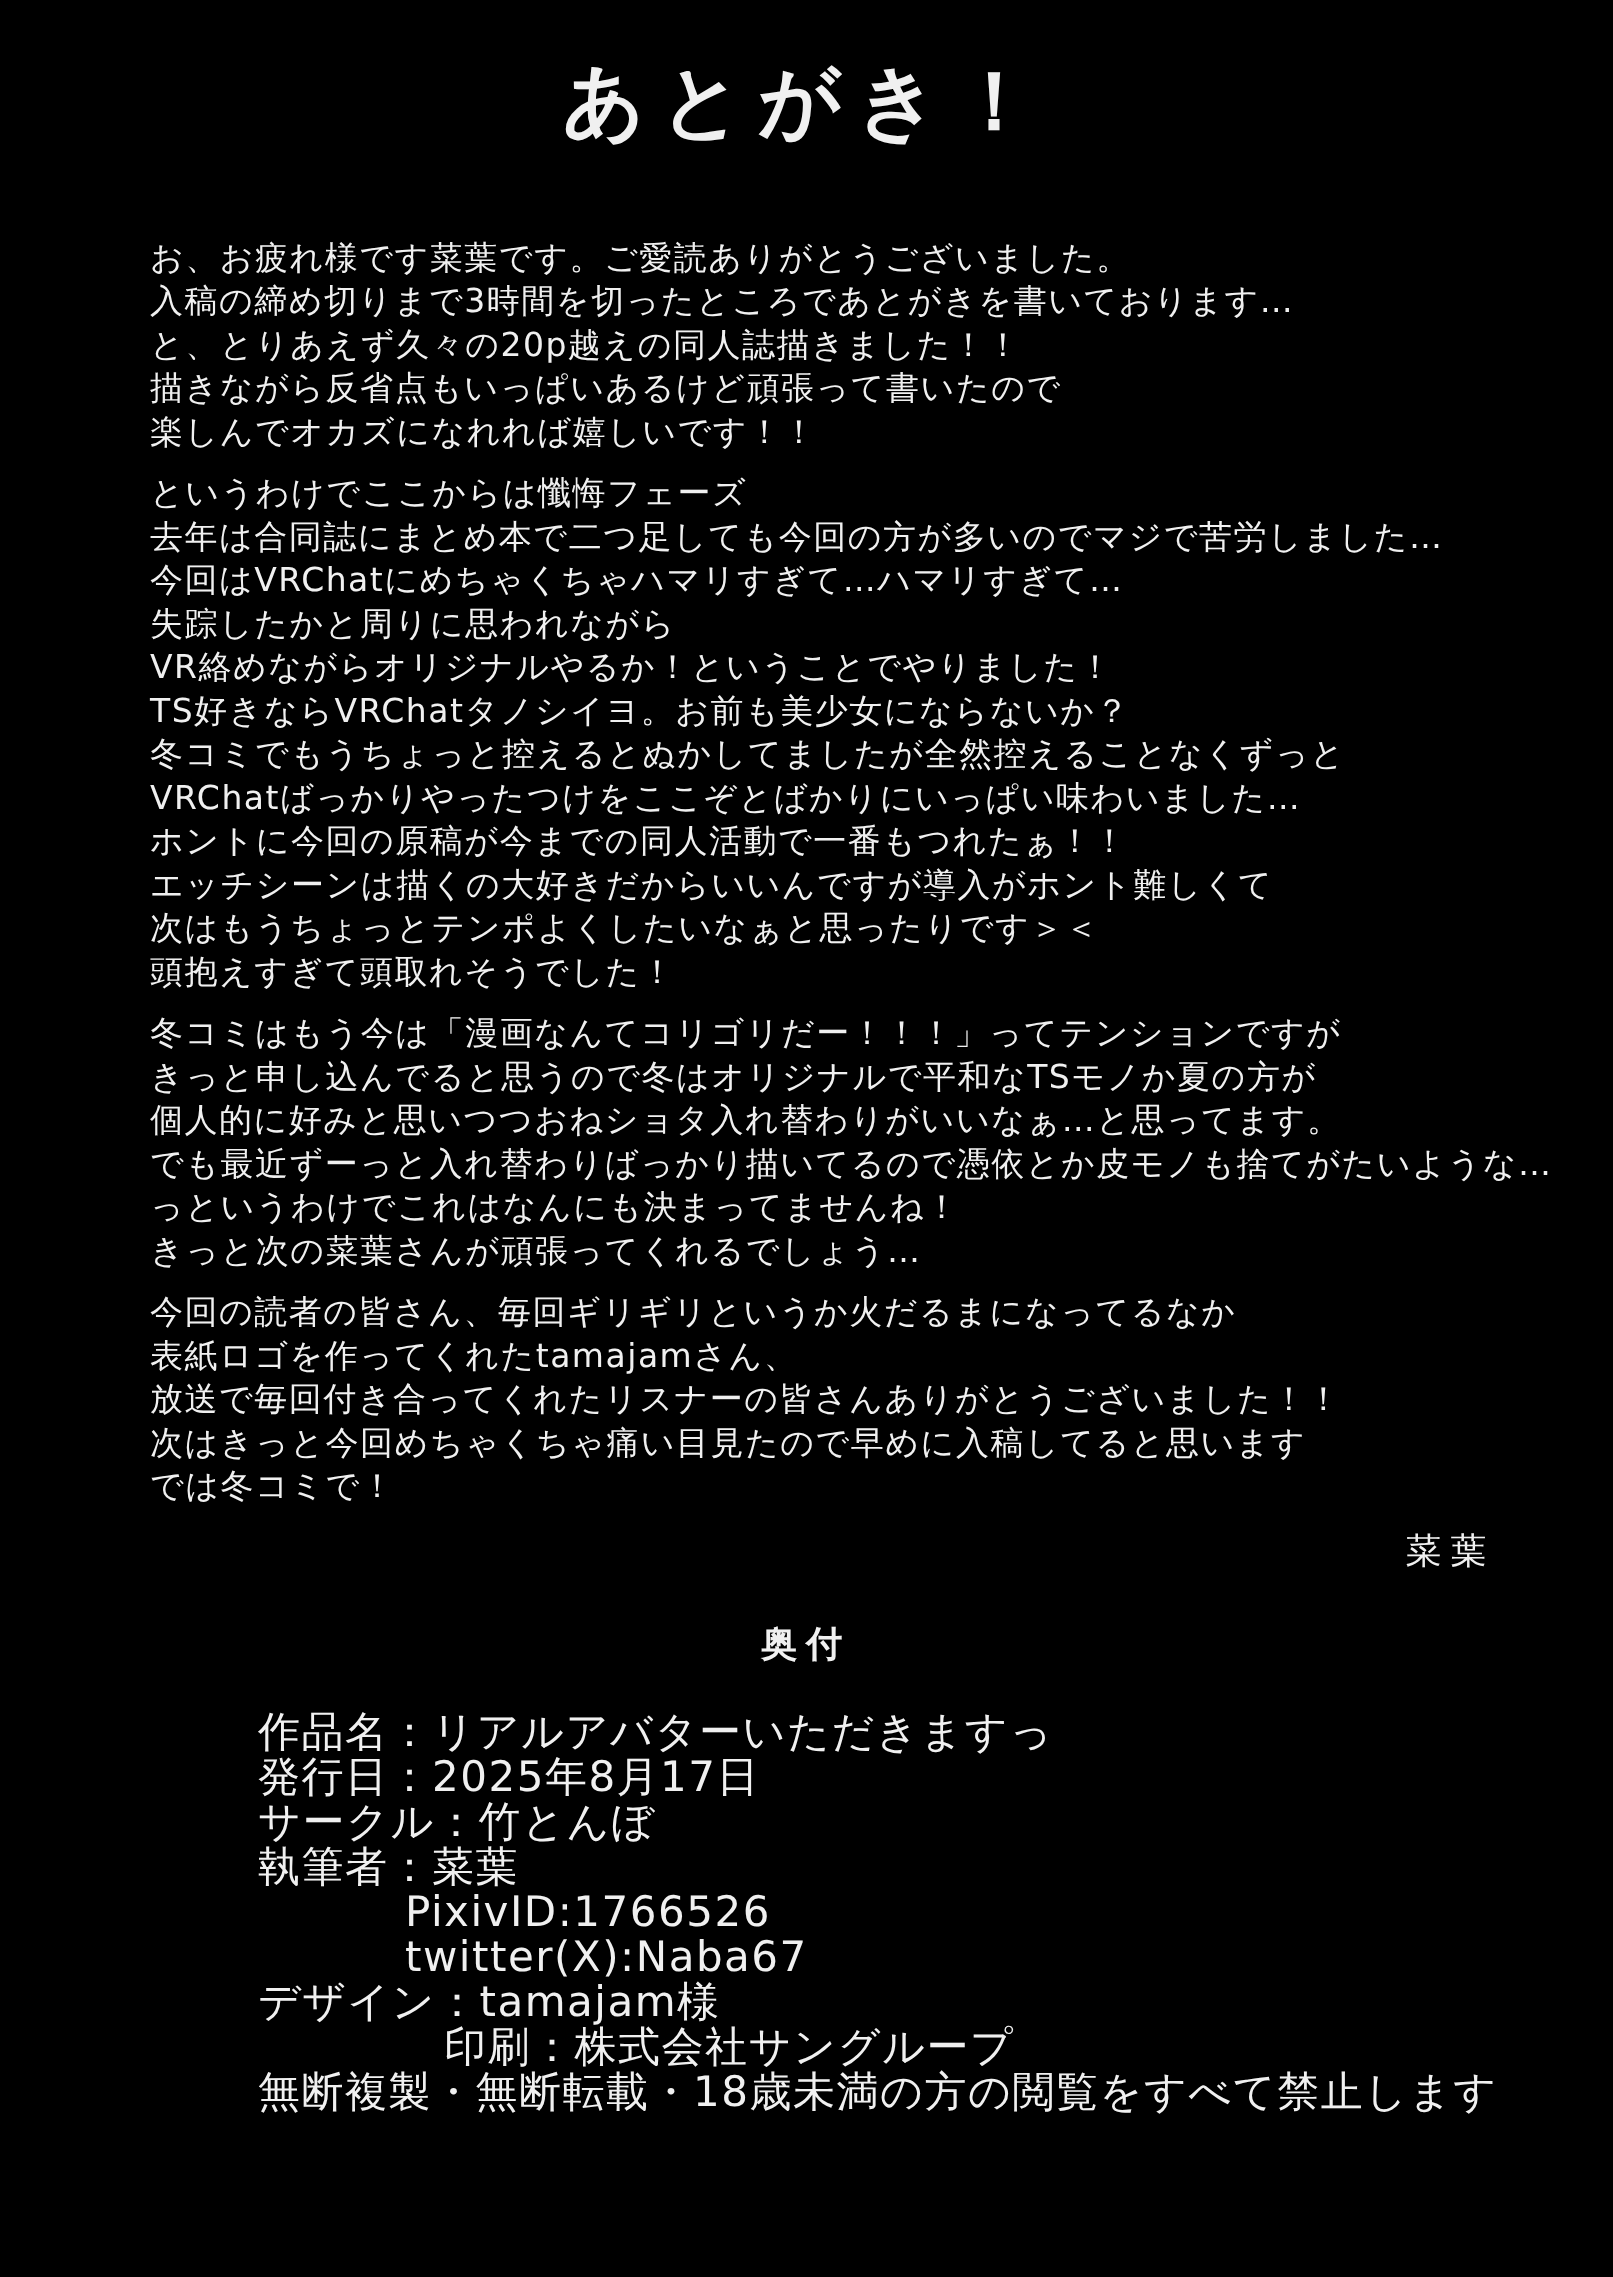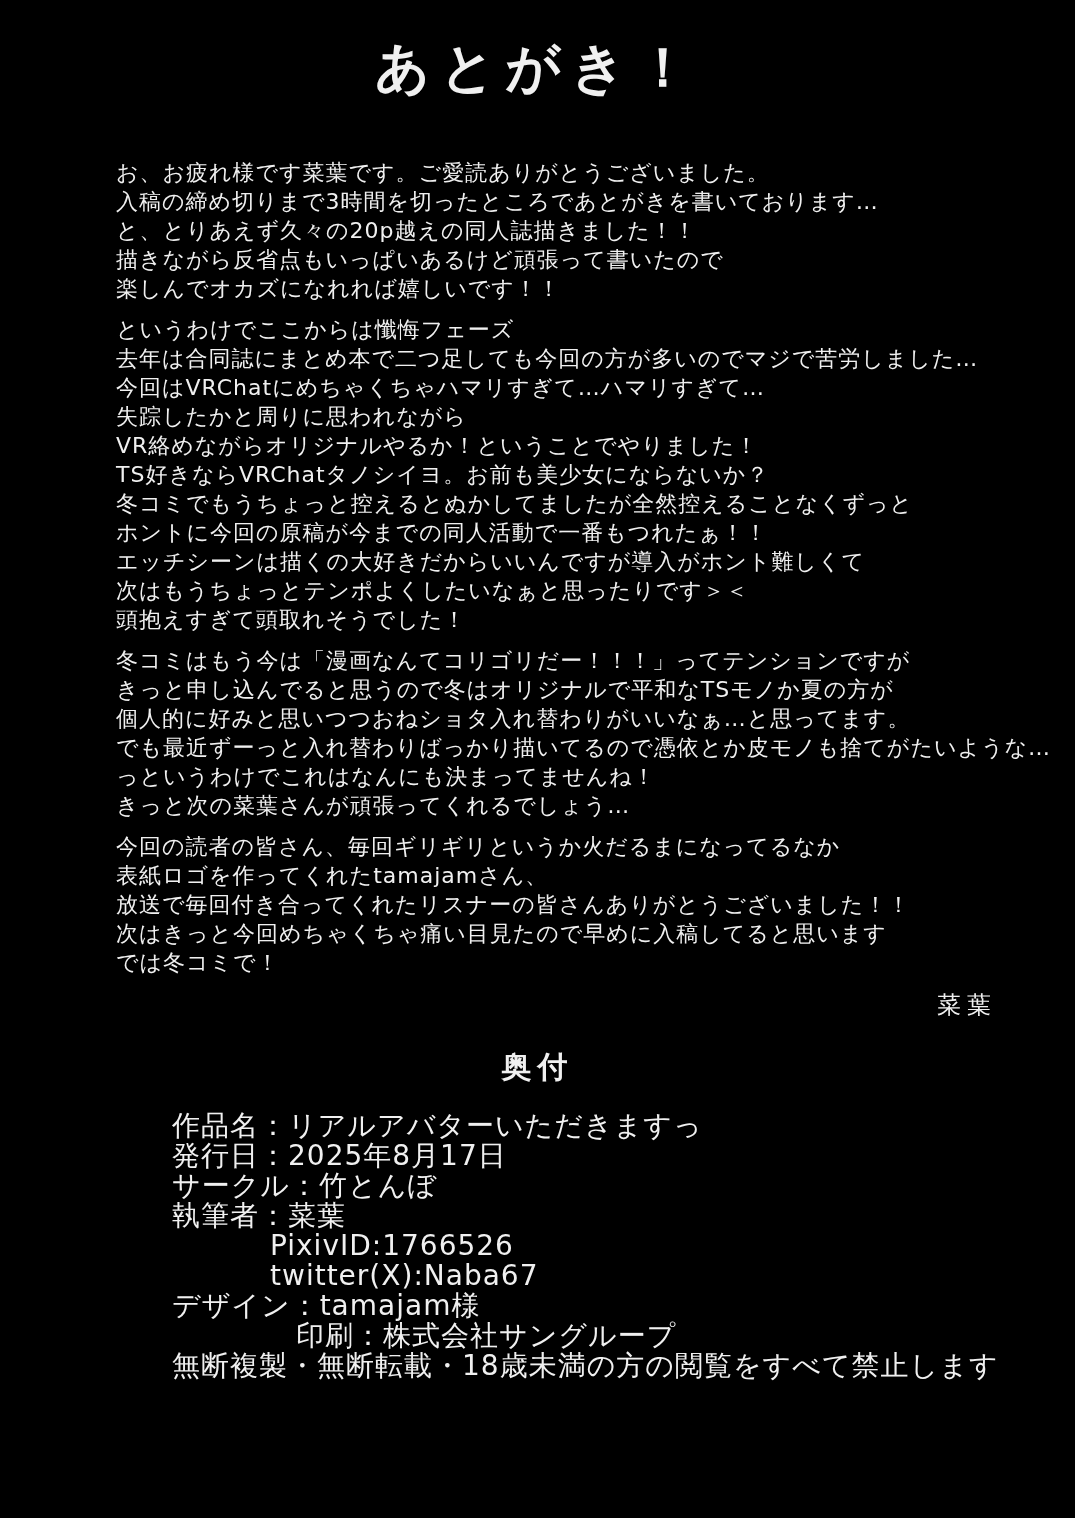--- a/index.html
+++ b/index.html
@@ -25,36 +25,36 @@
     font-weight: bold;
     letter-spacing: 10px;
   }
   .body-text {
     margin: 50px 30px 0 100px;
     font-size: 22px;
     line-height: 29px;
     letter-spacing: 1px;
   }
   .paragraph {
-    margin: 0 0 12px 16px;
+    margin: 0 0 12px 0;
   }
   .line {
     white-space: nowrap;
   }
   .signature {
     margin-top: 6px;
     padding-right: 78px;
     text-align: right;
     font-size: 24px;
     letter-spacing: 6px;
   }
   .colophon-heading {
     margin: 26px 0 0 0;
     text-align: center;
-    font-size: 30px;
+    font-size: 24px;
     line-height: 40px;
     font-weight: bold;
     letter-spacing: 6px;
   }
   .colophon {
     margin: 24px 30px 0 172px;
     font-size: 28px;
     line-height: 30px;
     letter-spacing: 1px;
   }
@@ -86,20 +86,21 @@
         <div class="line">楽しんでオカズになれれば嬉しいです！！</div>
       </div>
       <div class="paragraph">
         <div class="line">というわけでここからは懺悔フェーズ</div>
         <div class="line">去年は合同誌にまとめ本で二つ足しても今回の方が多いのでマジで苦労しました…</div>
         <div class="line">今回はVRChatにめちゃくちゃハマリすぎて…ハマリすぎて…</div>
         <div class="line">失踪したかと周りに思われながら</div>
         <div class="line">VR絡めながらオリジナルやるか！ということでやりました！</div>
         <div class="line">TS好きならVRChatタノシイヨ。お前も美少女にならないか？</div>
         <div class="line">冬コミでもうちょっと控えるとぬかしてましたが全然控えることなくずっと</div>
+        <div class="line">VRChatばっかりやったつけをここぞとばかりにいっぱい味わいました…</div>
         <div class="line">ホントに今回の原稿が今までの同人活動で一番もつれたぁ！！</div>
         <div class="line">エッチシーンは描くの大好きだからいいんですが導入がホント難しくて</div>
         <div class="line">次はもうちょっとテンポよくしたいなぁと思ったりです＞＜</div>
         <div class="line">頭抱えすぎて頭取れそうでした！</div>
       </div>
       <div class="paragraph">
         <div class="line">冬コミはもう今は「漫画なんてコリゴリだー！！！」ってテンションですが</div>
         <div class="line">きっと申し込んでると思うので冬はオリジナルで平和なTSモノか夏の方が</div>
         <div class="line">個人的に好みと思いつつおねショタ入れ替わりがいいなぁ…と思ってます。</div>
         <div class="line">でも最近ずーっと入れ替わりばっかり描いてるので憑依とか皮モノも捨てがたいような…</div>

